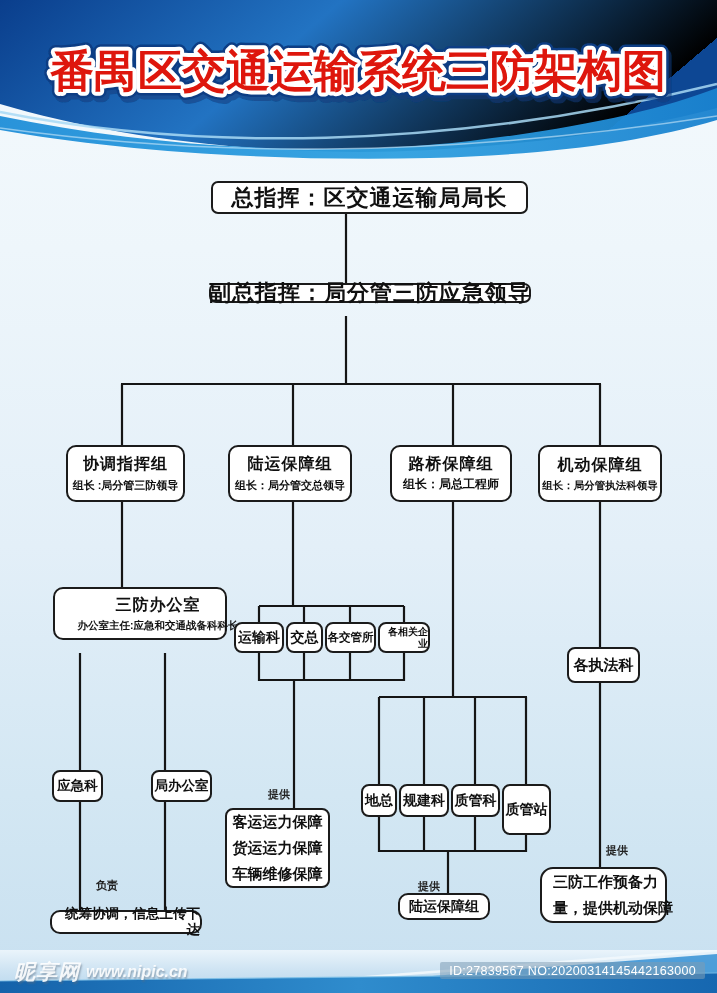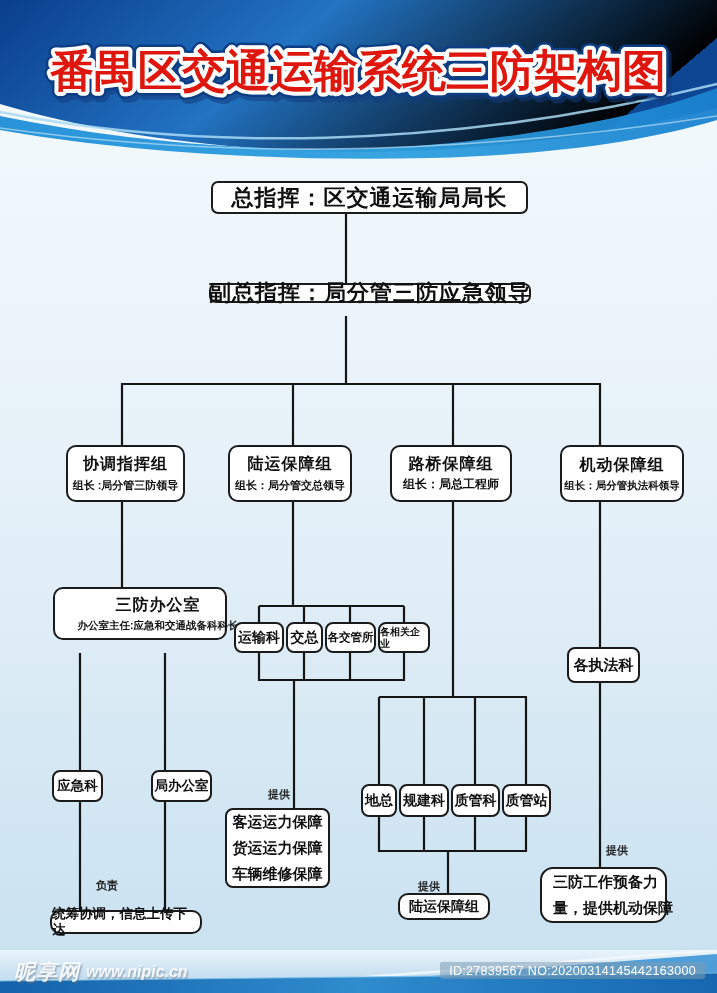--- a/index.html
+++ b/index.html
@@ -8,21 +8,21 @@
     font-family:"Liberation Sans",sans-serif;
     background:linear-gradient(180deg,#f5fafd 0%,#eef6fb 25%,#e3eff8 55%,#d3e7f3 80%,#c8e0f0 100%);
   }
   .banner{position:absolute;left:0;top:0;width:717px;height:160px;}
   .banner svg{display:block;}
   .connectors{position:absolute;left:0;top:0;width:717px;height:993px;pointer-events:none;}
   .connectors line{stroke:#151515;stroke-width:2.2;}
   .bx{
     position:absolute;background:#ffffff;border:2px solid #1b1b1b;border-radius:8px;
     display:flex;align-items:center;justify-content:center;flex-direction:row;
-    box-sizing:border-box;color:#101010;text-align:left;line-height:1.15;
+    box-sizing:border-box;color:#101010;text-align:right;line-height:1.15;
   }
   .big{font-size:22px;font-weight:700;letter-spacing:1px;border-radius:7px;white-space:nowrap;}
   .group{flex-direction:column;gap:5px;border-radius:10px;}
   .g-title{font-size:16px;font-weight:700;letter-spacing:1px;}
   .g-sub{font-size:11px;font-weight:600;white-space:nowrap;}
   .small{font-weight:700;border-radius:8px;}
   .office{flex-direction:column;gap:4px;border-radius:10px;}
   .multi{flex-direction:column;border-radius:8px;font-weight:700;}
   .multi div{white-space:nowrap;}
   .lbl{position:absolute;font-size:11px;font-weight:600;color:#222;}
@@ -123,21 +123,21 @@
     <div class="g-sub">组长 :局分管三防领导</div>
   </div>
   <div class="bx group" style="left:228px;top:445px;width:124px;height:57px;">
     <div class="g-title">陆运保障组</div>
     <div class="g-sub">组长：局分管交总领导</div>
   </div>
   <div class="bx group" style="left:390px;top:445px;width:122px;height:57px;">
     <div class="g-title">路桥保障组</div>
     <div class="g-sub" style="font-size:12px;">组长：局总工程师</div>
   </div>
-  <div class="bx group" style="left:560px;top:445px;width:124px;height:57px;">
+  <div class="bx group" style="left:538px;top:445px;width:124px;height:57px;">
     <div class="g-title">机动保障组</div>
     <div class="g-sub" style="font-size:10.5px;">组长：局分管执法科领导</div>
   </div>
 
   <div class="bx office" style="left:53px;top:587px;width:174px;height:53px;padding-left:36px;">
     <div class="g-title">三防办公室</div>
     <div class="g-sub" style="font-size:10.5px;">办公室主任:应急和交通战备科科长</div>
   </div>
 
   <div class="bx small" style="left:234px;top:622px;width:50px;height:31px;font-size:14px;">运输科</div>
@@ -146,21 +146,21 @@
   <div class="bx small" style="left:378px;top:622px;width:52px;height:31px;font-size:10px;">各相关企业</div>
 
   <div class="bx small" style="left:567px;top:647px;width:73px;height:36px;font-size:15px;">各执法科</div>
 
   <div class="bx small" style="left:52px;top:770px;width:51px;height:32px;font-size:13.5px;">应急科</div>
   <div class="bx small" style="left:151px;top:770px;width:61px;height:32px;font-size:13.5px;">局办公室</div>
 
   <div class="bx small" style="left:361px;top:784px;width:36px;height:33px;font-size:14px;">地总</div>
   <div class="bx small" style="left:399px;top:784px;width:50px;height:33px;font-size:14px;">规建科</div>
   <div class="bx small" style="left:451px;top:784px;width:49px;height:33px;font-size:14px;">质管科</div>
-  <div class="bx small" style="left:502px;top:784px;width:49px;height:33px;font-size:14px;">质管站</div>
+  <div class="bx small" style="left:502px;top:784px;width:49px;height:51px;font-size:14px;">质管站</div>
 
   <div class="lbl" style="left:96px;top:878px;">负责</div>
   <div class="lbl" style="left:268px;top:787px;">提供</div>
   <div class="lbl" style="left:418px;top:879px;">提供</div>
   <div class="lbl" style="left:606px;top:843px;">提供</div>
 
   <div class="bx multi" style="left:225px;top:808px;width:105px;height:80px;font-size:15px;line-height:1.72;">
     <div>客运运力保障</div>
     <div>货运运力保障</div>
     <div>车辆维修保障</div>

